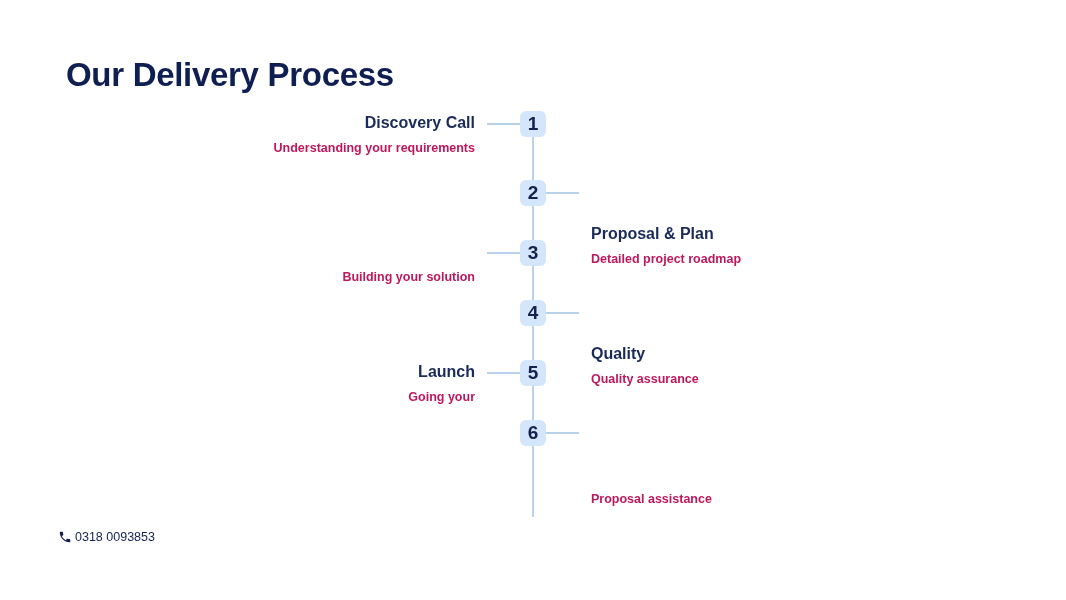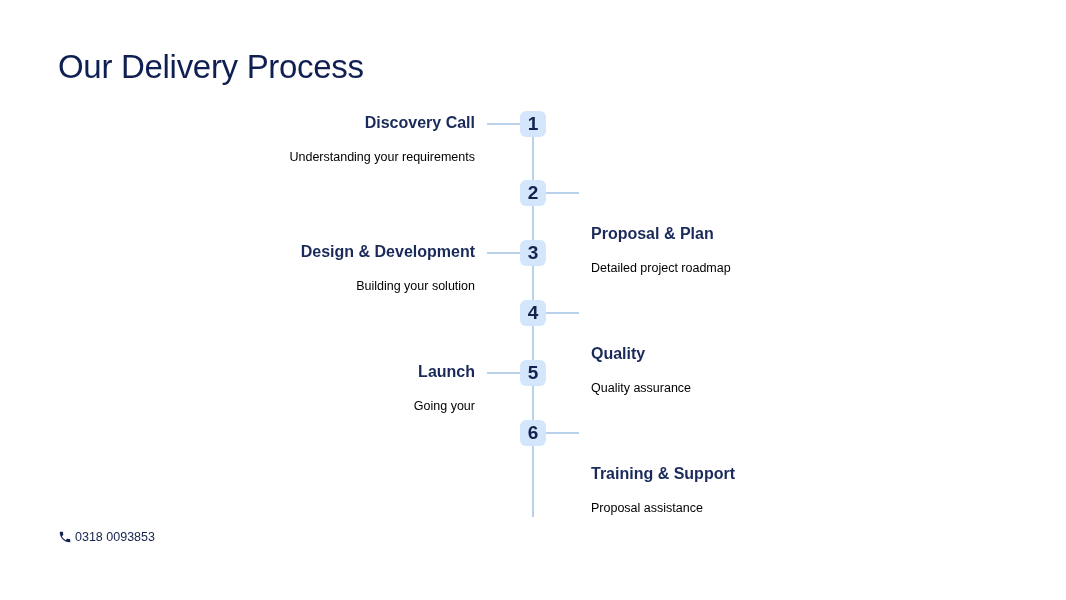--- a/index.html
+++ b/index.html
@@ -1,37 +1,37 @@
 <!DOCTYPE html>
 <html><head>
   <meta charset="utf-8">
   <style>
     html, body { margin: 0; padding: 0; }
     body {
       width: 1066px; height: 600px; background: #ffffff; position: relative; overflow: hidden;
       font-family: "Liberation Sans", sans-serif; color: #14224f;
     }
     .title {
-      position: absolute; left: 58px; top: 48px; margin: 0;
-      font-size: 33px; font-weight: 400; color: #0f1f52; letter-spacing: -0.3px;
+      position: absolute; left: 58px; top: 48px; margin: 8px;
+      font-size: 33px; font-weight: 700; color: #0f1f52; letter-spacing: -0.3px;
     }
     .spine {
       position: absolute; left: 532px; top: 124px; width: 2px; height: 393px; background: #b9d2ea;
     }
     .step { position: absolute; left: 0; width: 1066px; height: 60px; }
     .badge {
       position: absolute; left: 520px; top: -13px; width: 26px; height: 26px; border-radius: 6px;
       background: #d4e6fb; color: #14224f; font-size: 19px; font-weight: 700;
       display: flex; align-items: center; justify-content: center;
     }
     .connector { position: absolute; top: -1px; height: 2px; width: 33px; background: #b9d2ea; }
     .connector.left { left: 487px; }
     .connector.right { left: 546px; }
     .step-title { position: absolute; top: -10px; font-size: 16px; font-weight: 700; color: #1a2a5a; white-space: nowrap; }
-    .step-desc { position: absolute; top: 26px; font-size: 12.5px; color: #000000; white-space: nowrap; }
+    .step-desc { position: absolute; top: 17px; font-size: 12.5px; color: #be185d; white-space: nowrap; font-weight: bold; }
     .left .step-title, .left .step-desc { right: 591px; text-align: right; }
     .right .step-title, .right .step-desc { left: 591px; margin-top: 42px; }
     .contact {
       position: absolute; left: 58px; top: 530px; font-size: 12.5px; color: #14224f;
       display: flex; align-items: flex-start; gap: 3px;
     }
     .phone-icon { width: 14px; height: 14px; display: inline-block; }
   </style>
 </head>
 <body>
@@ -50,42 +50,40 @@
 <div class="step right" style="top:193px">
   <div class="connector right"></div>
   <div class="badge">2</div>
   <div class="step-title">Proposal &amp; Plan</div>
   <div class="step-desc">Detailed project roadmap</div>
 </div>
 
 <div class="step left" style="top:253px">
   <div class="connector left"></div>
   <div class="badge">3</div>
-  <div class="step-title">Design &amp; Development</div>
   <div class="step-desc">Building your solution</div>
 </div>
 
 <div class="step right" style="top:313px">
   <div class="connector right"></div>
   <div class="badge">4</div>
   <div class="step-title">Quality</div>
   <div class="step-desc">Quality assurance</div>
 </div>
 
 <div class="step left" style="top:373px">
   <div class="connector left"></div>
   <div class="badge">5</div>
   <div class="step-title">Launch</div>
   <div class="step-desc">Going your</div>
 </div>
 
 <div class="step right" style="top:433px">
   <div class="connector right"></div>
   <div class="badge">6</div>
-  <div class="step-title">Training &amp; Support</div>
   <div class="step-desc">Proposal assistance</div>
 </div>
 
 <div class="contact">
   <span class="phone-icon">
     <svg viewBox="0 0 24 24" width="14" height="14">
         <path fill="#14224f" d="M6.6 10.8c1.4 2.8 3.8 5.1 6.6 6.6l2.2-2.2c.3-.3.7-.4 1-.2 1.1.4 2.3.6 3.6.6.6 0 1 .4 1 1V20c0 .6-.4 1-1 1C10.6 21 3 13.4 3 4c0-.6.4-1 1-1h3.5c.6 0 1 .4 1 1 0 1.3.2 2.5.6 3.6.1.3 0 .7-.2 1L6.6 10.8z"></path>
       </svg>
   </span>
   <span>0318 0093853</span>

